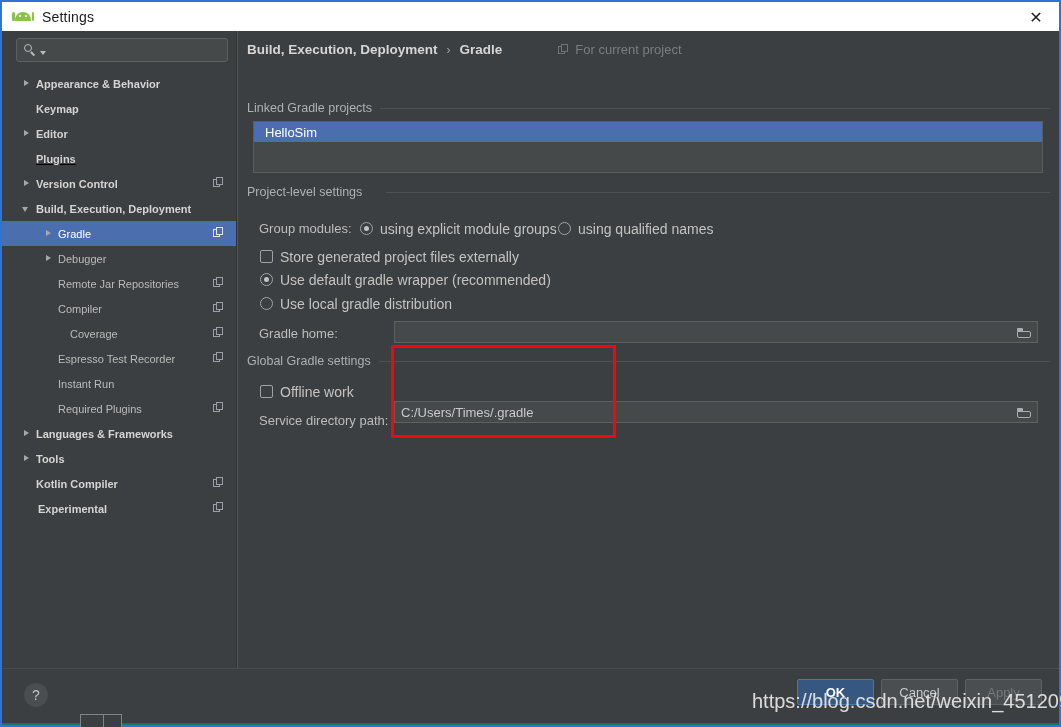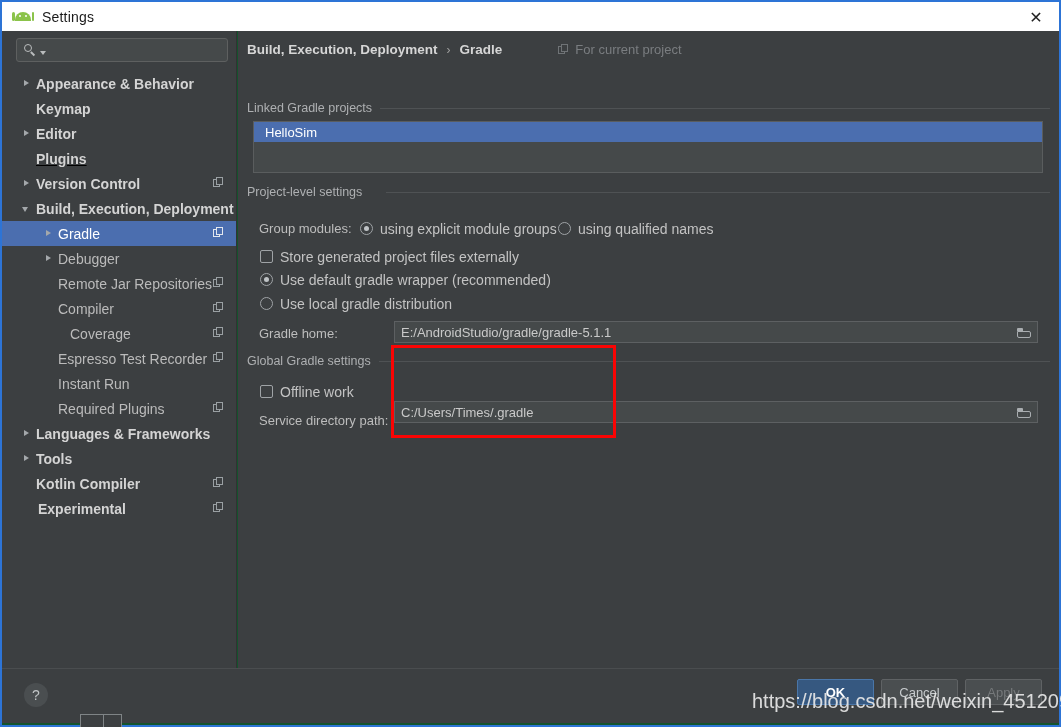--- a/index.html
+++ b/index.html
@@ -6,21 +6,21 @@
   html, body {
     margin: 0; padding: 0;
     width: 1061px; height: 727px;
     background: #3c3f41;
     font-family: "Liberation Sans", sans-serif;
     overflow: hidden;
   }
   #root {
     position: relative;
     width: 1061px; height: 727px;
-    background: #14532d;
+    background: #0f766e;
     border: 2px solid #2d74d6;
     border-top: none;
   }
 
   
   #titlebar {
     position: absolute; left: 0; top: 0;
     width: 1057px; height: 31px;
     background: #ffffff;
     border-top: 2px solid #2d74d6;
@@ -115,21 +115,21 @@
     border-top: 3.5px solid transparent;
     border-bottom: 3.5px solid transparent;
   }
   .tw.down::after {
     content: ""; position: absolute; left: 2px; top: 5px;
     border-top: 5px solid #a4a8ab;
     border-left: 3.5px solid transparent;
     border-right: 3.5px solid transparent;
   }
   .tree-label {
-    font-size: 14px;
+    font-size: 11px;
     color: #bbbbbb;
     white-space: nowrap;
   }
   .tree-row.top > .tree-label { color: #d4d4d4; font-weight: bold; }
   .tree-row.selected .tree-label { color: #ffffff; }
   .copy-icon {
     position: absolute; right: 12px; top: 6px;
     width: 11px; height: 11px;
   }
   .copy-icon .b {
@@ -510,21 +510,20 @@
     <div class="opt-text" style="left:42px; top:218px;">Store generated project files externally</div>
 
     <div class="radio on" style="left:22px; top:242px;"></div>
     <div class="opt-text" style="left:42px; top:241px;">Use default gradle wrapper (recommended)</div>
 
     <div class="radio" style="left:22px; top:266px;"></div>
     <div class="opt-text" style="left:42px; top:265px;">Use local gradle distribution</div>
 
     <div class="field-label" style="left:21px; top:295px;">Gradle home:</div>
     <div class="path-field" style="left:156px; top:290px; width:644px;">
-      <span class="path-value">E:/AndroidStudio/gradle/gradle-5.1.1</span>
       <span class="folder-btn">
         <span class="folder-glyph">
           <span class="tab"></span>
             <span class="body"></span>
         </span>
       </span>
     </div>
 
     <div class="section-head" style="top:323px;">
       <span class="sh-text">Global Gradle settings</span>

